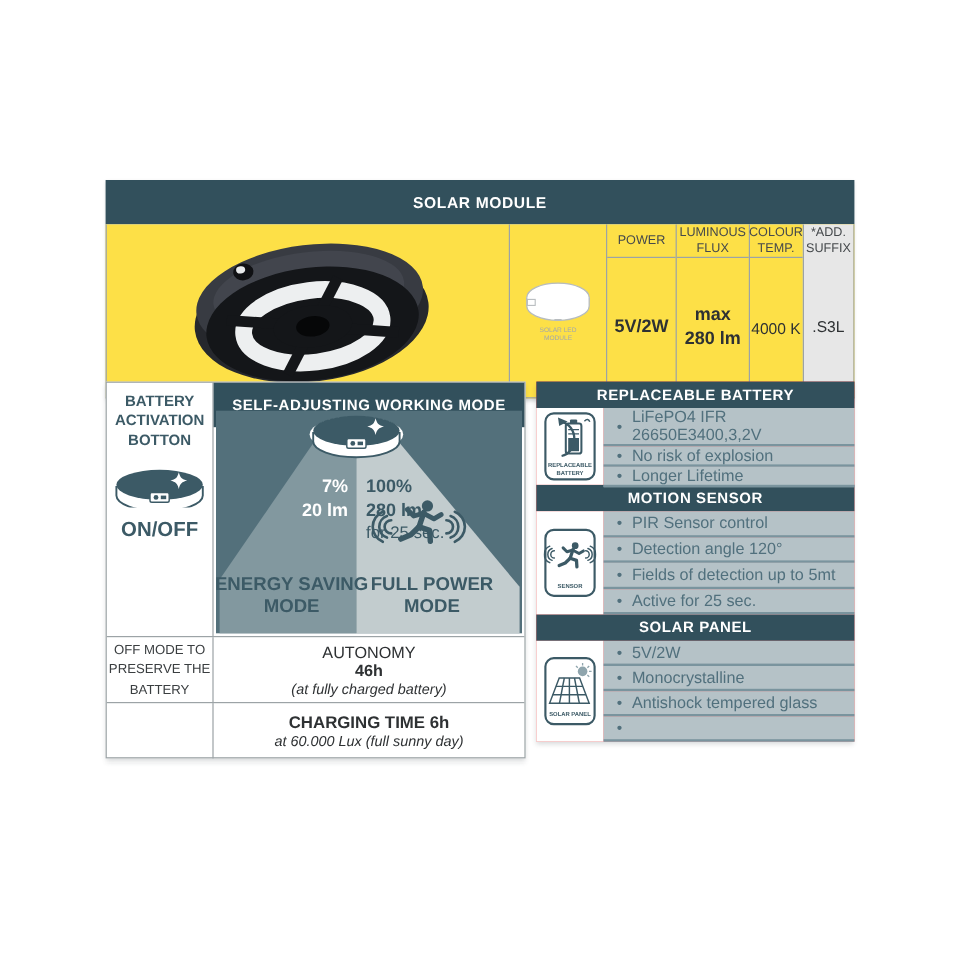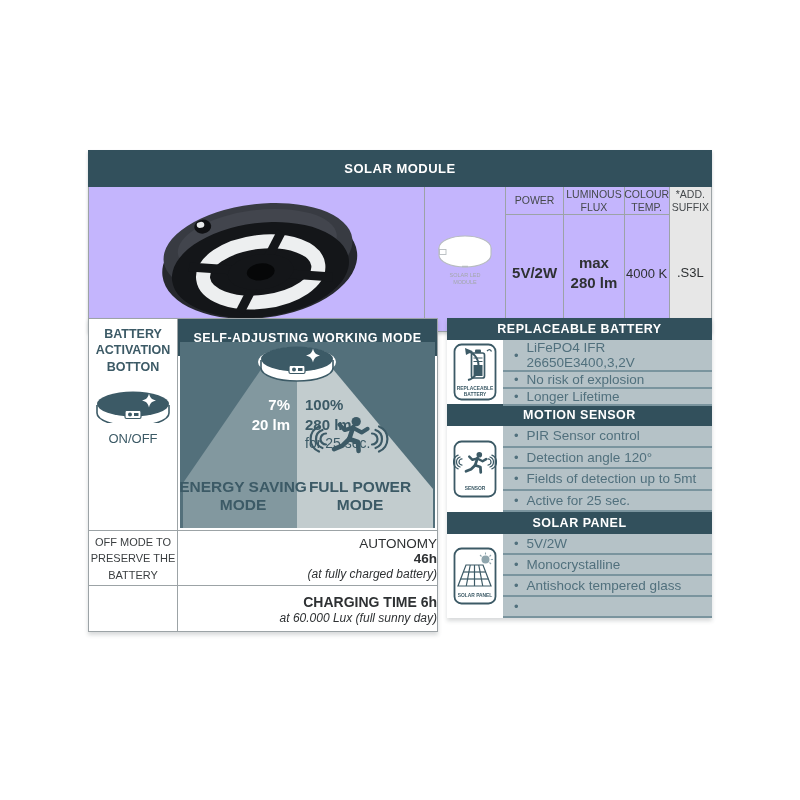--- a/index.html
+++ b/index.html
@@ -8,21 +8,21 @@
 
   
   .hdr-bar{background:#32505C;color:#fff;font-weight:bold;display:flex;
            align-items:center;justify-content:center;letter-spacing:.5px;}
 
   
   .top-block{position:absolute;left:88px;top:150px;width:624px;
              box-shadow:0 2px 3px rgba(60,70,75,.25);}
   .top-title{height:37px;font-size:13px;}
   .top-table{display:flex;height:145px;border:1px solid #9CA3A6;border-top:none;
-             background:#c4b5fd;box-sizing:border-box;}
+             background:#fde047;box-sizing:border-box;}
   .cell{box-sizing:border-box;border-left:1px solid #9CA3A6;}
   .cell:first-child{border-left:none;}
   .cell-photo{width:335px;display:flex;align-items:center;justify-content:center;}
   .cell-drawing{width:81px;display:flex;align-items:center;justify-content:center;}
   .cell-spec{display:flex;flex-direction:column;}
   .w-power{width:63px;} .w-flux{width:63px;} .w-temp{width:45px;}
   .cell-suffix{flex:1;background:#E7E7E7;display:flex;flex-direction:column;}
   .spec-header{height:27px;border-bottom:1px solid #9CA3A6;display:flex;align-items:center;
                justify-content:center;text-align:center;font-size:10.5px;line-height:1.15;
                color:#45494C;padding:0 2px;}
@@ -33,32 +33,32 @@
   .v-reg{font-size:13px;}
 
   
   .bl{position:absolute;left:88px;top:318px;width:350px;height:314px;
       border:1px solid #9CA3A6;box-sizing:border-box;background:#fff;
       box-shadow:0 3px 4px rgba(60,70,75,.2);}
   .battery-cell{position:absolute;left:0;top:0;width:89px;height:211px;
       border-right:1px solid #9CA3A6;box-sizing:border-box;text-align:center;}
   .battery-title{margin-top:7px;font-weight:bold;font-size:12.5px;line-height:1.3;color:#3C5A66;}
   .battery-icon{margin-top:14px;}
-  .onoff{margin-top:4px;font-weight:normal;font-size:13px;color:#3C5A66;}
+  .onoff{margin-top:4px;font-weight:bold;font-size:17px;color:#3C5A66;}
   .wm-area{position:absolute;left:89px;top:0;right:0;height:211px;}
   .wm-header{height:37px;font-size:12.5px;}
   .wm-diagram{position:absolute;left:2px;right:2px;top:23px;bottom:2px;}
   .rowline{position:absolute;left:0;width:348px;border-top:1px solid #9CA3A6;
            box-sizing:border-box;display:flex;}
   .row1{top:211px;height:56px;}
   .row2{top:266px;height:47px;border-top:1px solid #9CA3A6;}
   .row-left{width:89px;border-right:1px solid #9CA3A6;box-sizing:border-box;
             display:flex;align-items:center;justify-content:center;text-align:center;
             font-size:11px;color:#3A3E40;line-height:1.5;}
-  .row-right{flex:1;display:flex;flex-direction:column;align-items:flex-end;
+  .row-right{flex:1;display:flex;flex-direction:column;align-items:center;
              justify-content:center;text-align:center;color:#2E3133;}
   .aut-title{font-size:13.5px;} .aut-val{font-size:13.5px;font-weight:bold;}
   .note-italic{font-style:italic;font-size:12px;margin-top:1px;}
   .chg-title{font-size:14px;font-weight:bold;}
 
   
   .br{position:absolute;left:447px;top:318px;width:265px;
       box-shadow:0 3px 4px rgba(60,70,75,.2);background:#ef4444;}
   .sec-header{height:22px;font-size:12.5px;}
   .sec-body{display:flex;}

